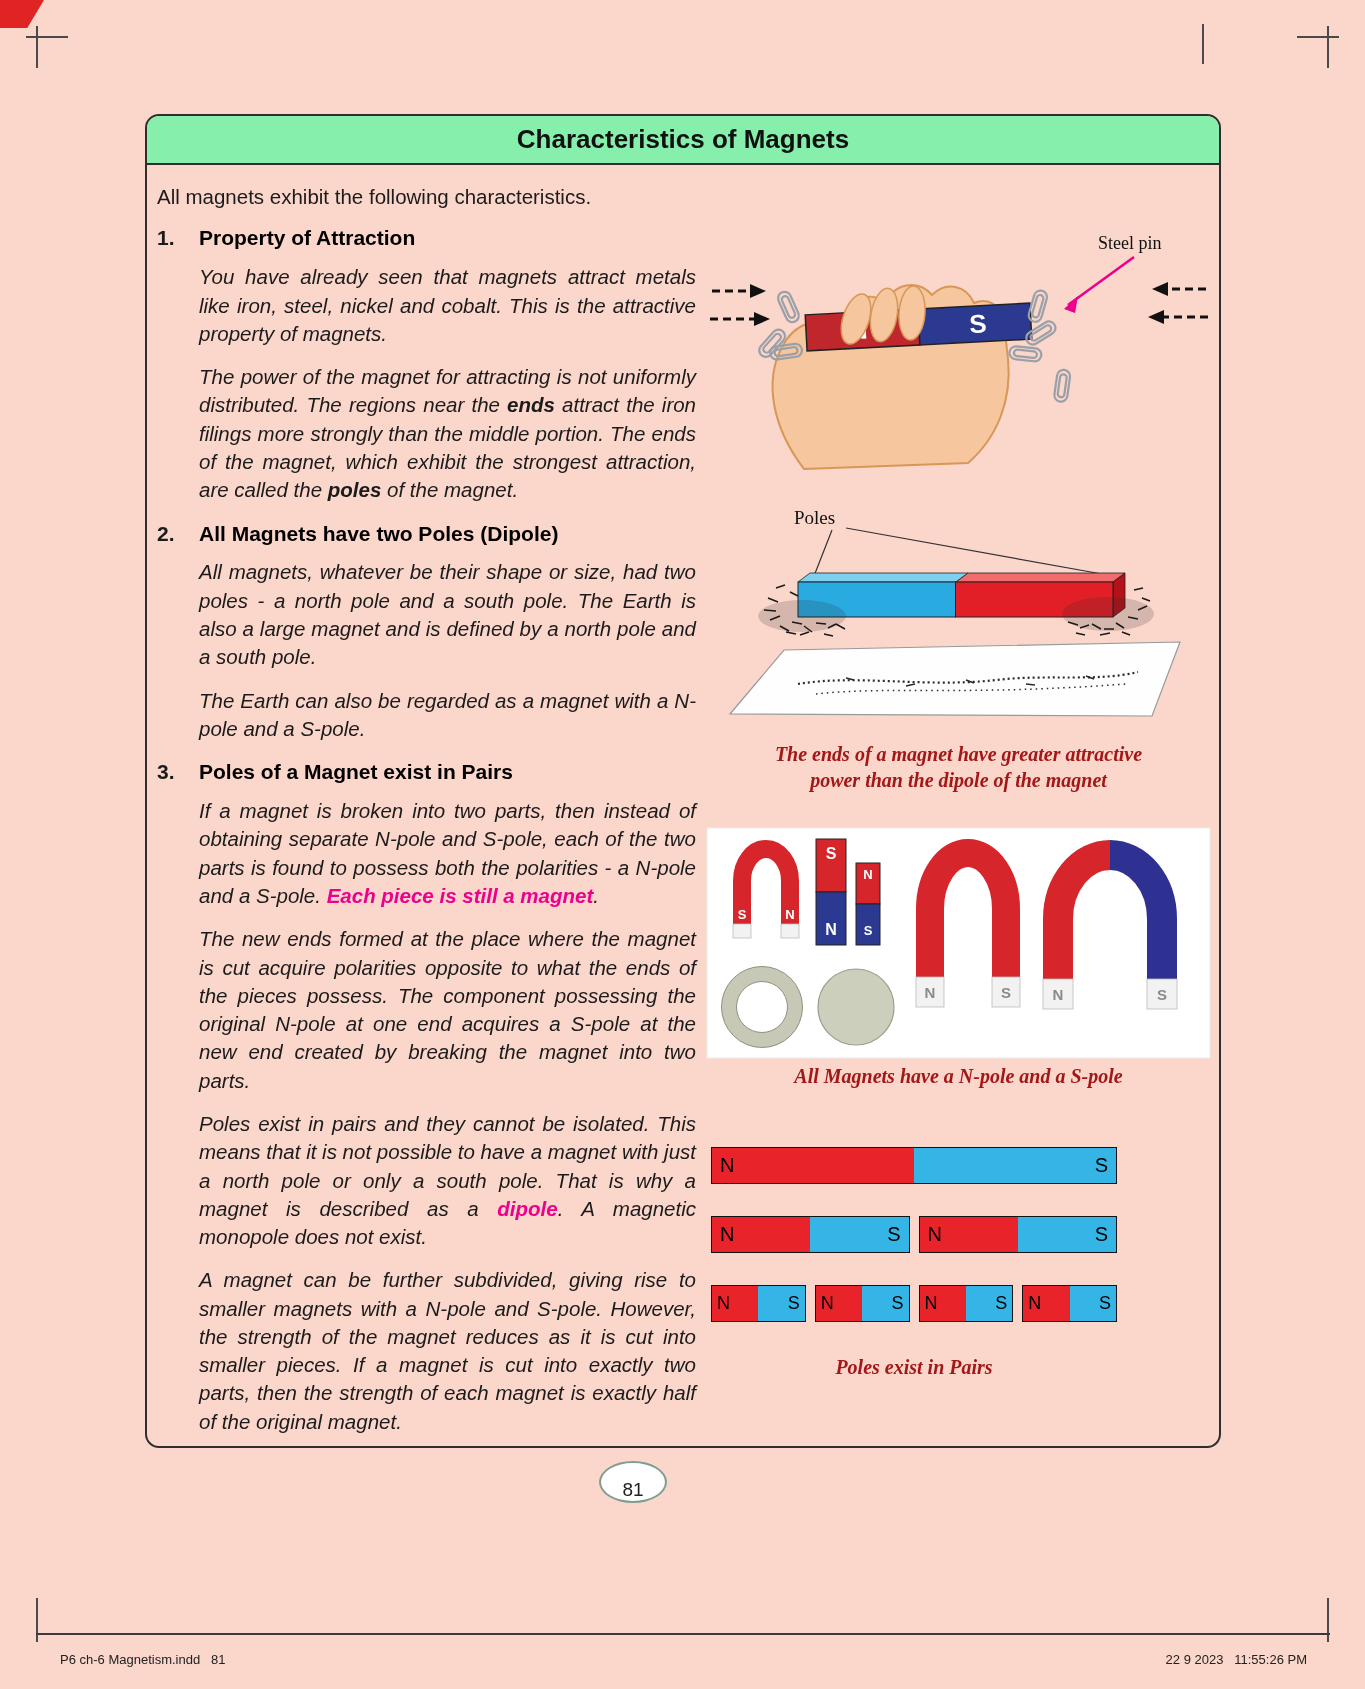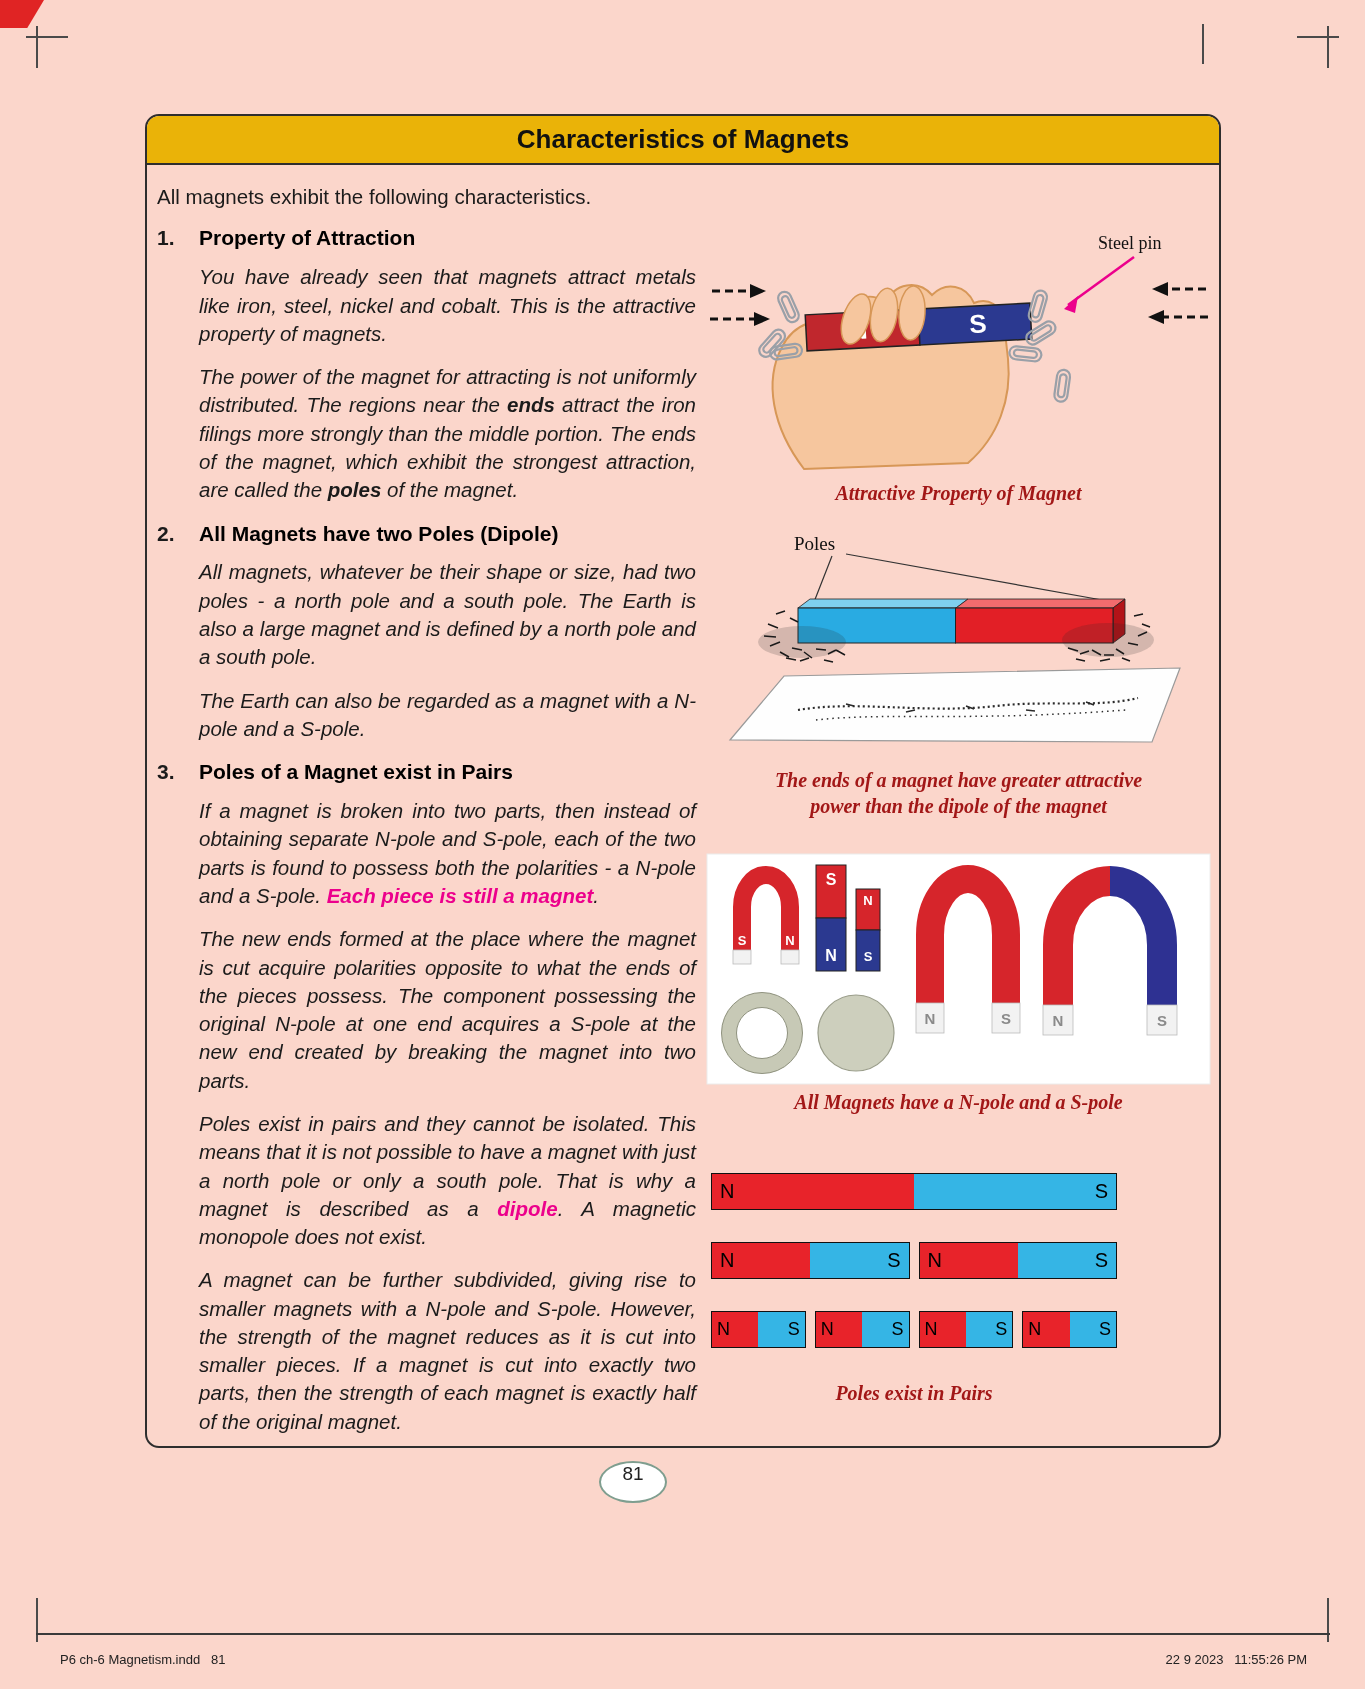--- a/index.html
+++ b/index.html
@@ -5,21 +5,21 @@
   html,body{margin:0;padding:0;background:#fff;}
   .canvas{position:relative;width:1365px;height:1689px;background:#FBD6CB;overflow:hidden;
           font-family:"Liberation Sans",sans-serif;color:#1b1b1b;}
   
   .crop{position:absolute;background:#4a4a4a;}
   .red-corner{position:absolute;left:0;top:0;width:44px;height:28px;background:#E02424;
               clip-path:polygon(0 0,100% 0,62% 100%,0 100%);}
   
   .main-box{position:absolute;left:145px;top:114px;width:1076px;height:1334px;
             border:2.5px solid #2e2e2e;border-radius:14px;background:#FBD6CB;box-sizing:border-box;overflow:hidden;}
-  .box-header{height:47px;background:#eab308;border-bottom:2.5px solid #2e2e2e;
+  .box-header{height:47px;background:#86efac;border-bottom:2.5px solid #2e2e2e;
               border-radius:11px 11px 0 0;display:flex;align-items:center;justify-content:center;
               font-size:26px;font-weight:bold;color:#111;}
   .columns{display:flex;padding:12px 8px 0 10px;gap:10px;}
   .col-left{width:544px;font-size:20.5px;line-height:1.38;text-align:justify;}
   .col-right{width:506px;}
   .intro{margin:6px 0 13px 0;}
   .sec-head{display:flex;margin:8px 0 10px 0;font-size:21px;font-weight:bold;}
   .sec-num{width:42px;flex:0 0 42px;color:#1b1b1b;}
   .sec-title{color:#000000;}
   .sec-body{margin-left:42px;}
@@ -39,21 +39,21 @@
   .pbar{flex:1;height:37px;border:1.5px solid #111;display:flex;box-sizing:border-box;}
   .ph{flex:1;display:flex;align-items:center;font-size:20px;color:#000;}
   .ph-red{background:#E8232A;justify-content:flex-start;padding-left:8px;}
   .ph-cyan{background:#35B5E5;justify-content:flex-end;padding-right:8px;}
   .row-small .ph{font-size:18px;}
   .row-small .ph-red{padding-left:5px;}
   .row-small .ph-cyan{padding-right:5px;}
   .pairs-caption{margin-top:14px;width:406px;text-align:center;}
   
   .page-oval{position:absolute;left:599px;top:1461px;width:64px;height:38px;background:#fff;
-             border:2px solid #7f9e8f;border-radius:50%;display:flex;align-items:flex-start;
+             border:2px solid #7f9e8f;border-radius:50%;display:flex;align-items:flex-end;
              justify-content:center;font-size:19px;color:#222;}
   
   .footer-rule{position:absolute;left:36px;right:35px;top:1633px;height:2px;background:#3a3a3a;}
   .footer-text{position:absolute;top:1652px;font-size:13px;color:#222;white-space:pre;}
   .footer-left{left:60px;}
   .footer-right{right:58px;text-align:left;}
 </style>
 </head>
 <body>
 
@@ -150,21 +150,20 @@
             <use href="#pclip" transform="translate(70,64) rotate(-24)"></use>
             <use href="#pclip" transform="translate(330,58) rotate(16)"></use>
             <use href="#pclip" transform="translate(345,88) rotate(58)"></use>
             <use href="#pclip" transform="translate(336,118) rotate(96)"></use>
             <use href="#pclip" transform="translate(352,138) rotate(8)"></use>
 
             <text x="392" y="18" font-family="Liberation Serif, serif" font-size="18" fill="#111">Steel pin</text>
             <path d="M428,26 L362,74" stroke="#EC008C" stroke-width="2.5" fill="none"></path>
             <polygon points="358,78 372,65 369,82" fill="#EC008C"></polygon>
           </svg>
-          <div class="fig-caption">Attractive Property of Magnet</div>
         </div>
 
         <div class="fig fig2">
           <svg width="505" height="235" viewBox="0 0 505 235">
             <text x="88" y="22" font-family="Liberation Serif, serif" font-size="19" fill="#111">Poles</text>
             <path d="M126,28 L108,74 M140,26 L396,72" stroke="#333" stroke-width="1.2" fill="none"></path>
 
             <polygon points="92,80 250,80 262,71 104,71" fill="#7FD0EF" stroke="#222" stroke-width="0.8"></polygon>
             <polygon points="250,80 407,80 419,71 262,71" fill="#F26B6E" stroke="#222" stroke-width="0.8"></polygon>
             <polygon points="407,80 419,71 419,106 407,115" fill="#B31318" stroke="#222" stroke-width="0.8"></polygon>

